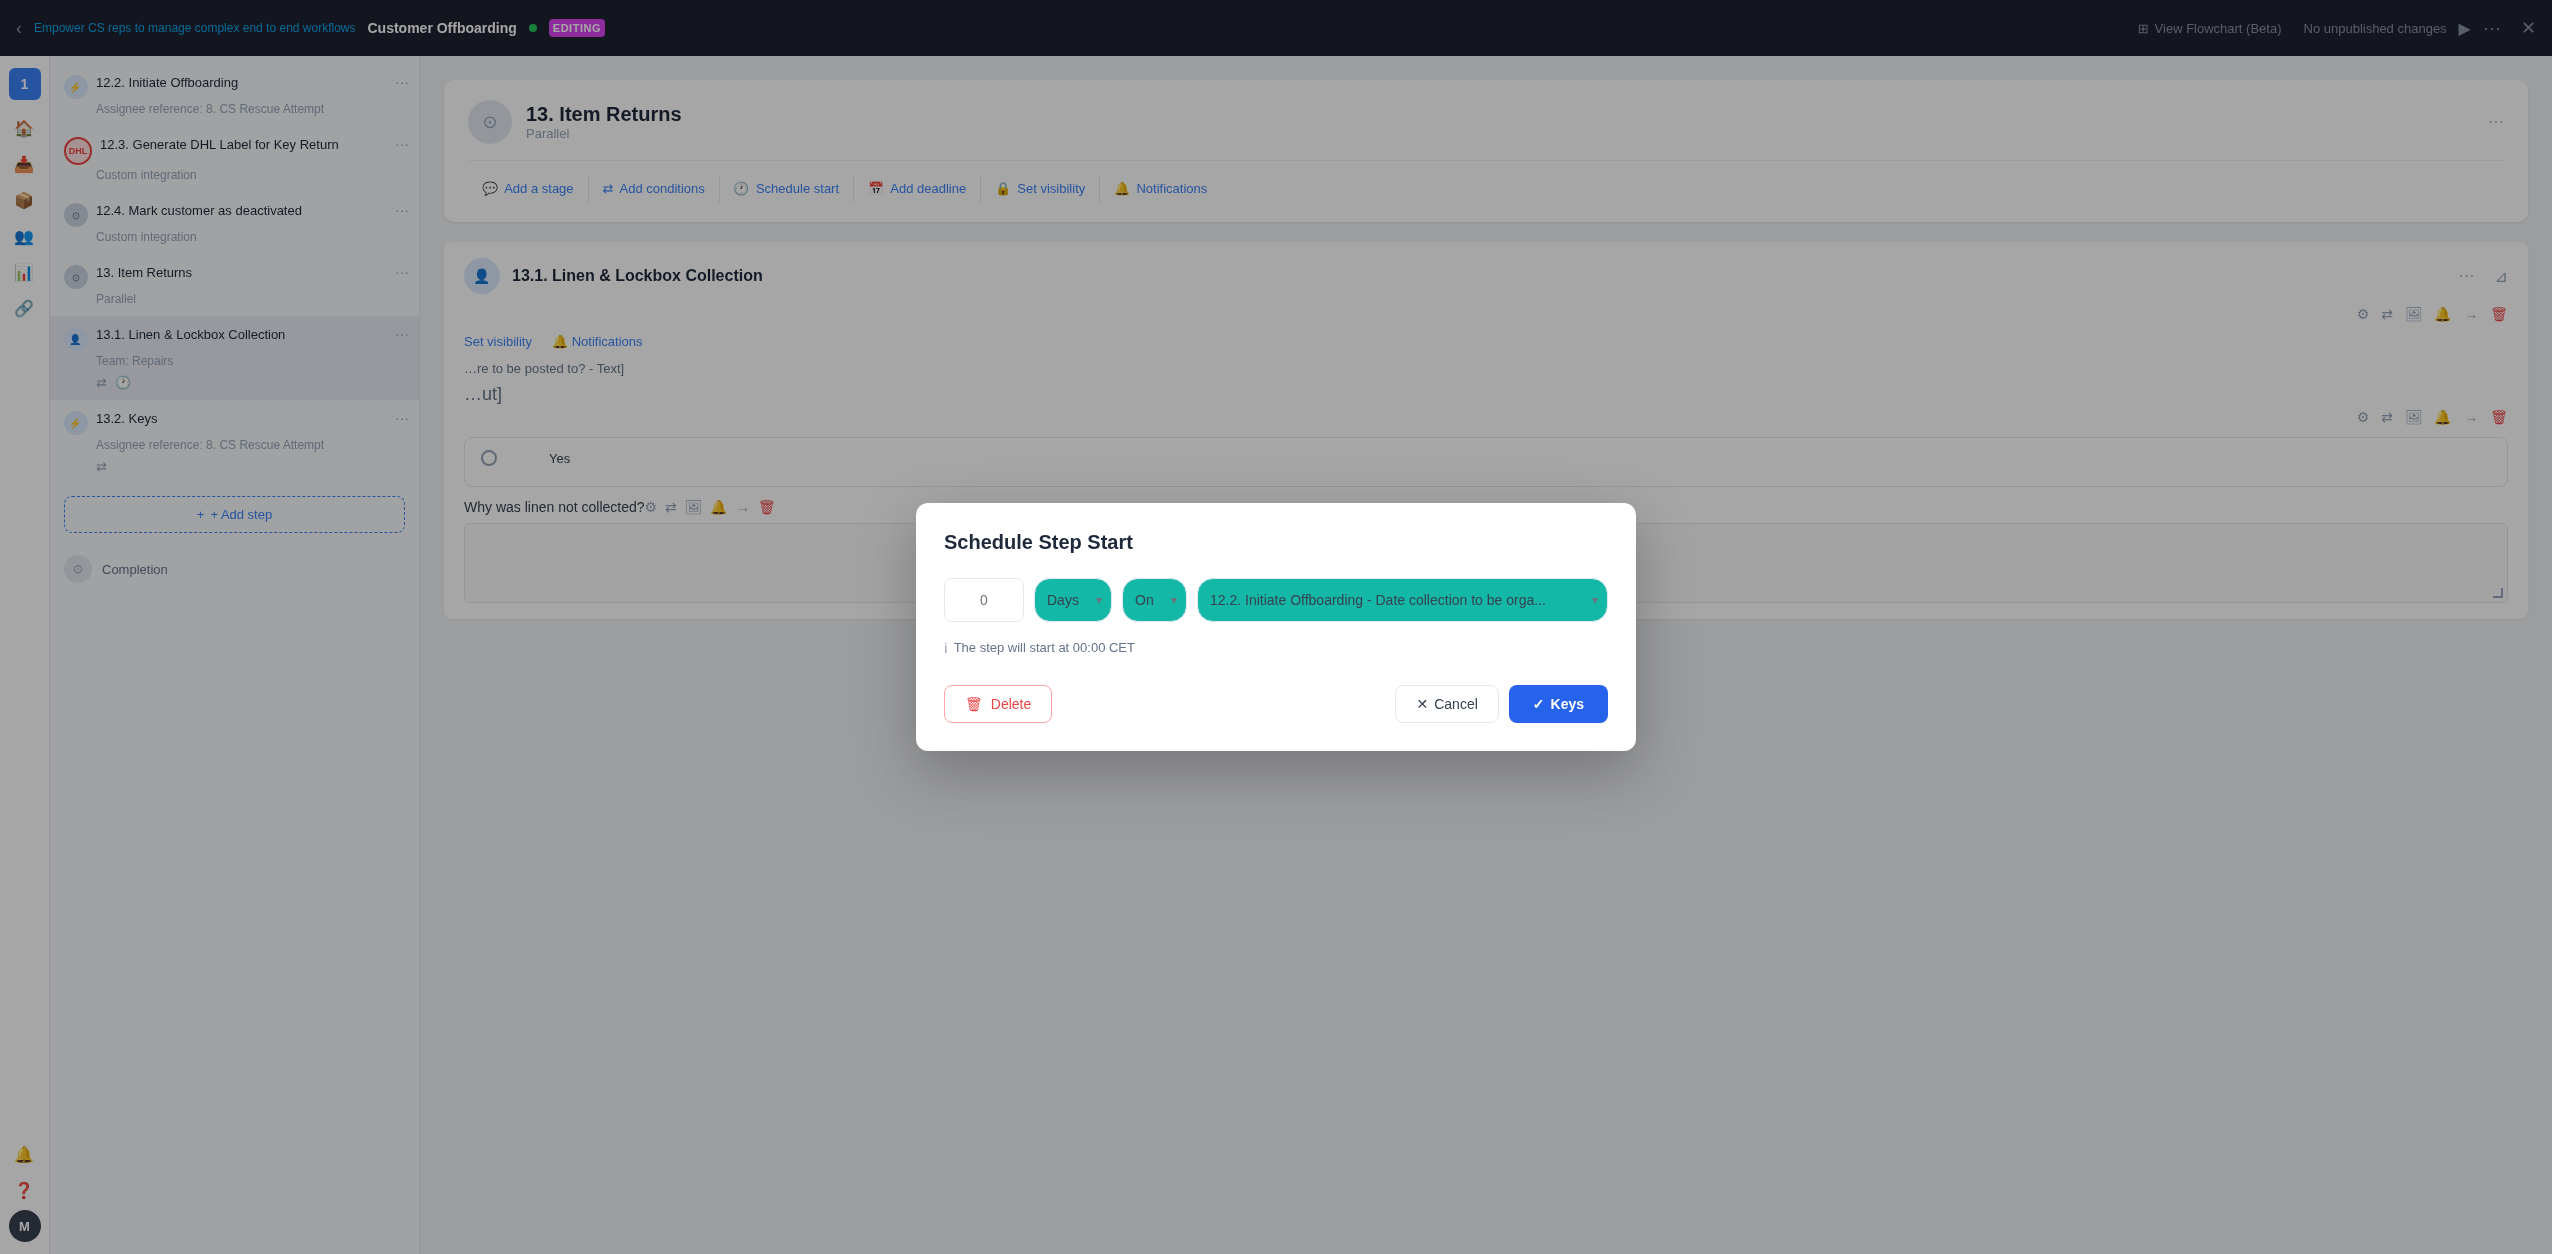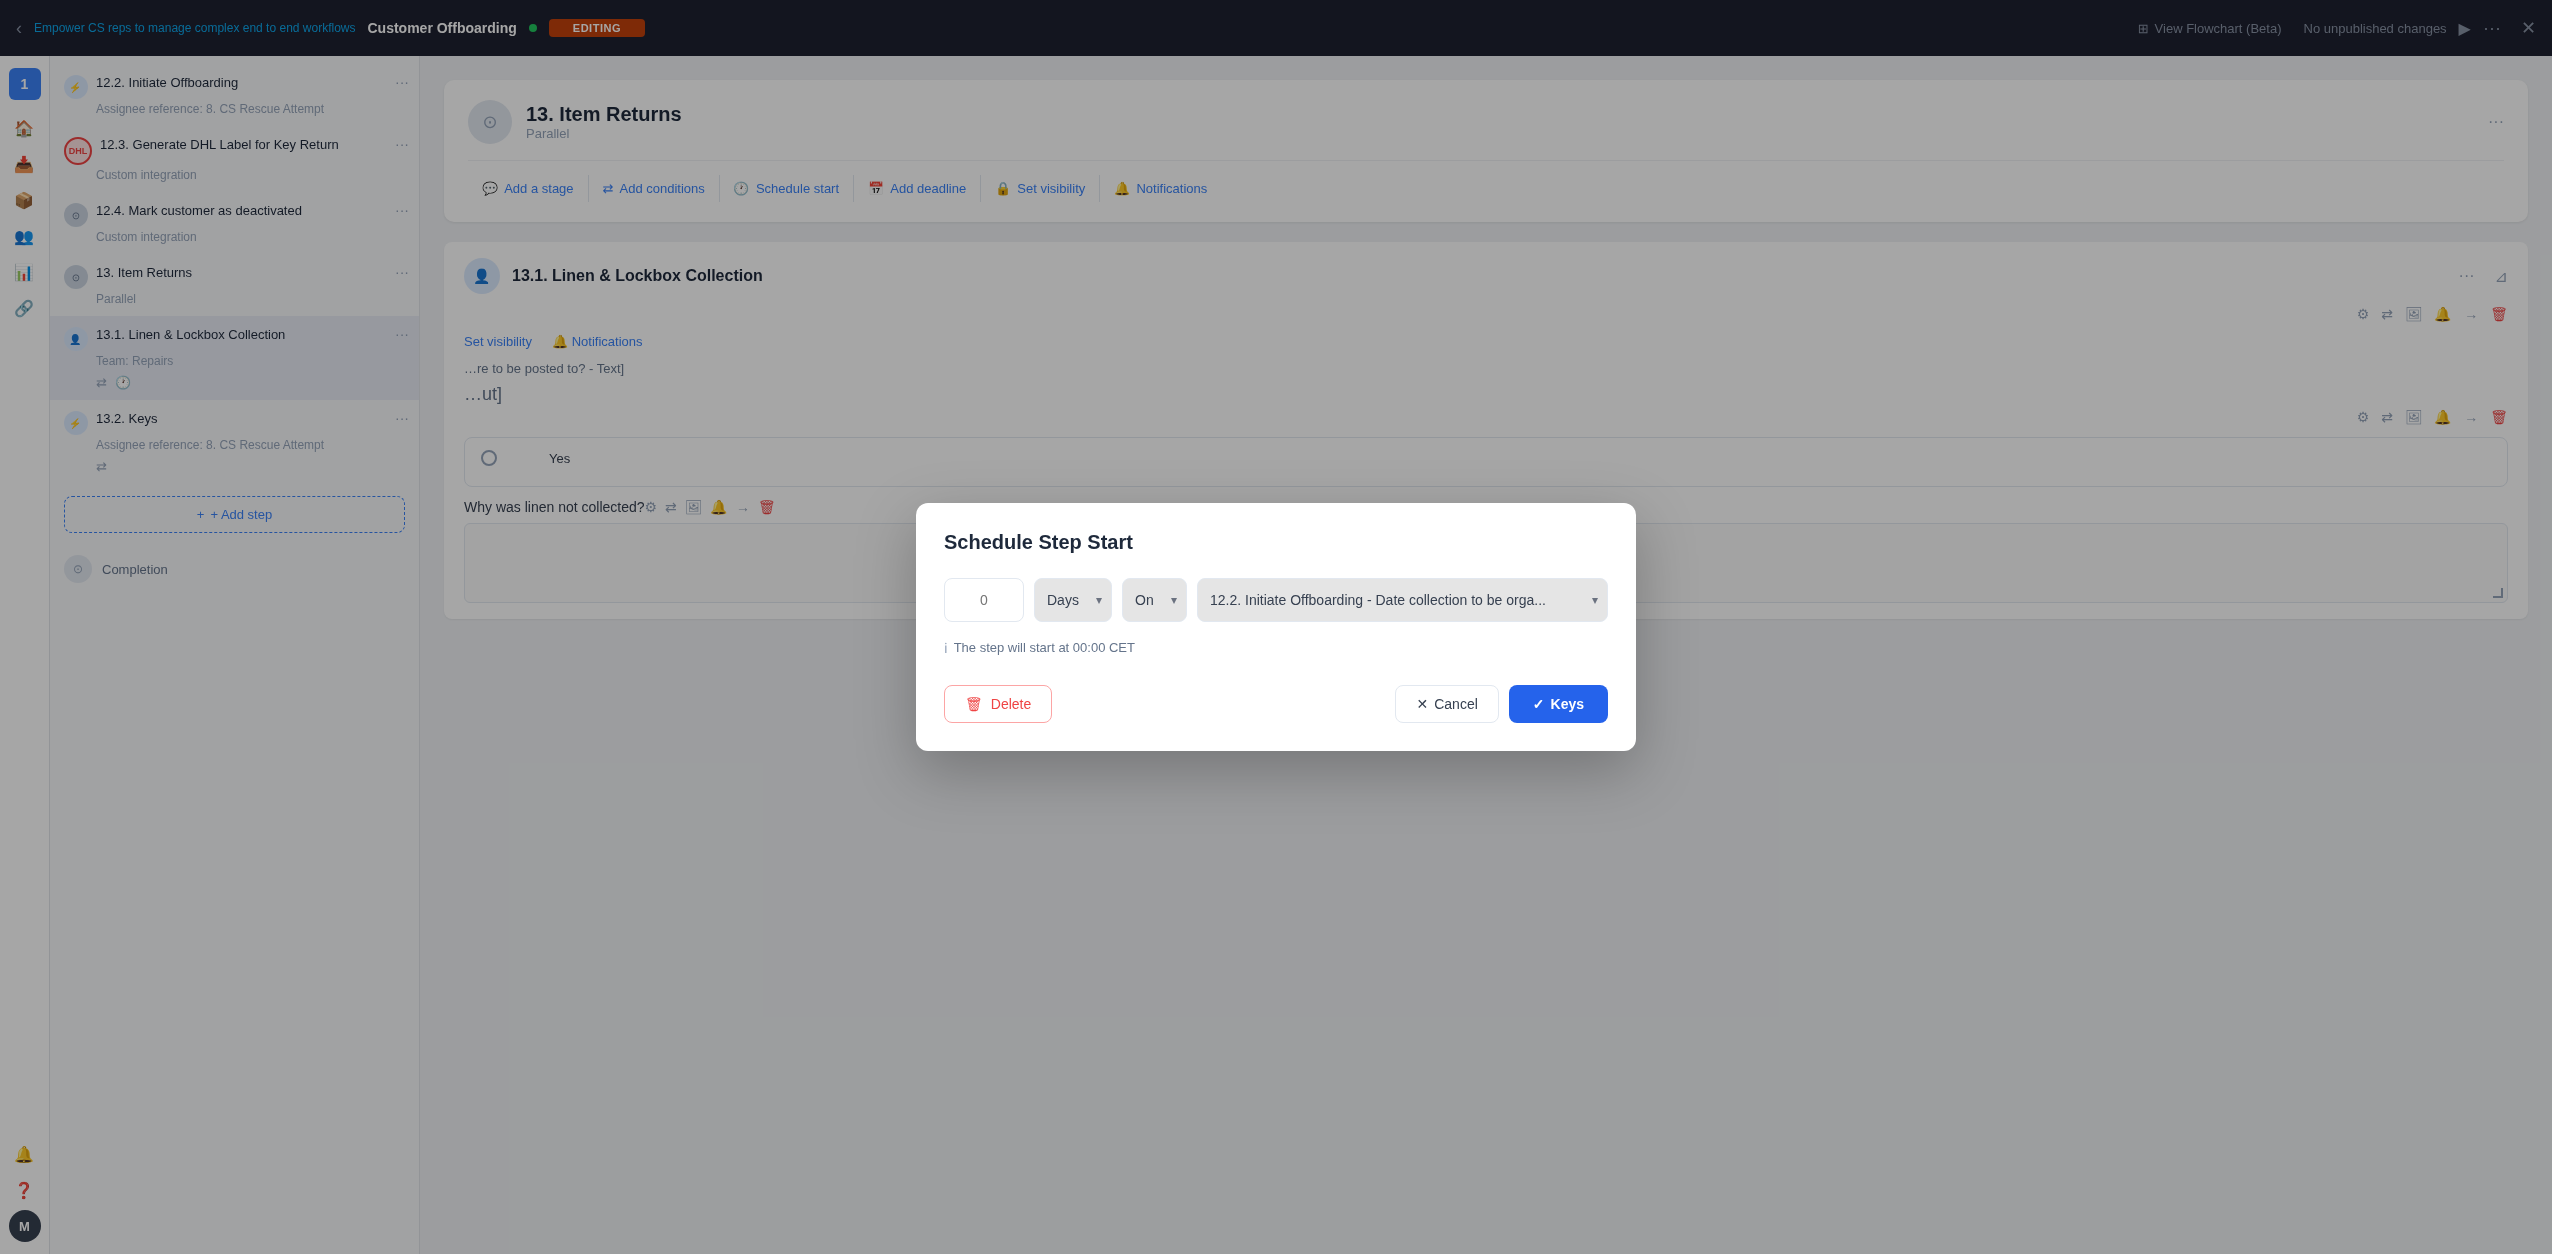--- a/index.html
+++ b/index.html
@@ -8,22 +8,22 @@
     
     .topbar {
       position: fixed; top: 0; left: 0; right: 0; height: 56px;
       background: #1e2130; display: flex; align-items: center; padding: 0 16px;
       z-index: 100; gap: 12px;
     }
     .topbar-subtitle { color: #0ea5e9; font-size: 12px; }
     .topbar-title { color: #ffffff; font-weight: 600; font-size: 14px; }
     .topbar-dot { width: 8px; height: 8px; border-radius: 50%; background: #22c55e; }
     .topbar-badge {
-      background: #c2410c; color: white; font-size: 11px; font-weight: 700;
-      padding: 3px 24px; border-radius: 4px; letter-spacing: 0.5px;
+      background: #d946ef; color: white; font-size: 11px; font-weight: 700;
+      padding: 3px 4px; border-radius: 4px; letter-spacing: 0.5px;
     }
     .topbar-spacer { flex: 1; }
     .topbar-btn {
       color: #8892a4; font-size: 13px; display: flex; align-items: center; gap: 6px;
       cursor: pointer; padding: 6px 10px; border-radius: 4px;
     }
     .topbar-unpublished { color: #8892a4; font-size: 13px; }
     .topbar-play { color: #8892a4; font-size: 16px; cursor: pointer; }
     .topbar-close { color: #8892a4; font-size: 18px; cursor: pointer; margin-left: 8px; }
     .topbar-more { color: #8892a4; font-size: 18px; cursor: pointer; }
@@ -147,23 +147,23 @@
     .modal-row { display: flex; align-items: center; gap: 10px; margin-bottom: 16px; }
     .modal-input {
       width: 80px; height: 44px; border: 1.5px solid #e2e8f0; border-radius: 8px;
       font-size: 14px; color: #94a3b8; text-align: center; padding: 0 10px;
       outline: none;
     }
     .select-wrapper {
       position: relative; display: inline-flex; align-items: center;
     }
     .select-wrapper select {
-      height: 44px; border: 1.5px solid #e2e8f0; border-radius: 8px;
+      height: 44px; border: 1.5px solid #e2e8f0; border-radius: 16px;
       font-size: 14px; color: #374151; padding: 0 32px 0 12px;
-      appearance: none; outline: none; background: #e5e5e5;
+      appearance: none; outline: none; background: #14b8a6;
       cursor: pointer;
     }
     .select-chevron {
       position: absolute; right: 10px; top: 50%; transform: translateY(-50%);
       pointer-events: none; color: #6b7280; font-size: 12px;
     }
     .modal-ref-select {
       height: 44px; border: 1.5px solid #e2e8f0; border-radius: 8px;
       font-size: 13px; color: #374151; padding: 0 32px 0 12px;
       appearance: none; outline: none; background: white;

